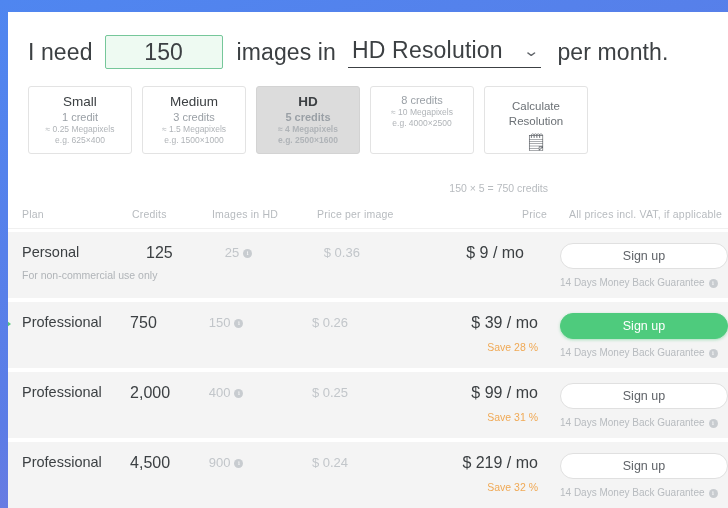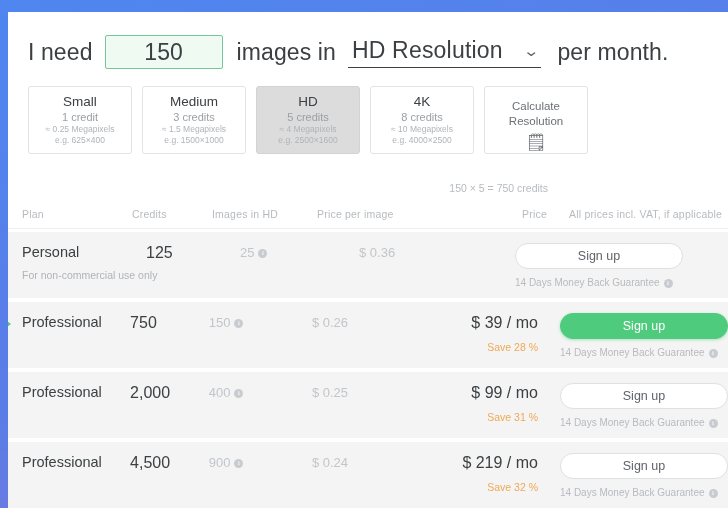--- a/index.html
+++ b/index.html
@@ -99,20 +99,21 @@
     border-radius: 3px;
     background: #ffffff;
     text-align: center;
     padding-top: 7px;
     box-sizing: border-box;
     cursor: pointer;
   }
   .res-card.selected {
     background: #dcdcdc;
     border-color: #d3d3d3;
+    font-weight: bold;
   }
   .rc-name {
     font-size: 13.5px;
     color: #3c4043;
     line-height: 15px;
     margin-bottom: 2px;
   }
   .rc-credits {
     font-size: 11px;
     color: #9aa0a6;
@@ -318,21 +319,20 @@
         </div>
 
         <div class="res-card selected">
           <div class="rc-name">HD</div>
           <div class="rc-credits">5 credits</div>
           <div class="rc-mp">≈ 4 Megapixels</div>
           <div class="rc-eg">e.g. 2500×1600</div>
         </div>
 
         <div class="res-card">
-          <div class="rc-name">4K</div>
           <div class="rc-credits">8 credits</div>
           <div class="rc-mp">≈ 10 Megapixels</div>
           <div class="rc-eg">e.g. 4000×2500</div>
         </div>
 
         <div class="res-card calc">
           <div class="calc-title">Calculate</div>
           <div class="calc-title">Resolution</div>
           <div class="calc-icon">🗒</div>
         </div>
@@ -360,20 +360,24 @@
         </div>
         <div class="c-credits">
           <span class="credits-val">125</span>
         </div>
         <div class="c-images">
           <span class="images-val">25</span><span class="info-ico">i</span>
         </div>
         <div class="c-ppi">
           <span class="ppi-val">$ 0.36</span>
         </div>
+        <div class="c-price">
+          <div class="price-val">$ 9 / mo</div>
+          <div class="save-val"></div>
+        </div>
         <div class="c-action">
           <button class="signup-btn">Sign up</button>
           <div class="guarantee">
             <span>14 Days Money Back Guarantee</span><span class="info-ico">i</span>
           </div>
         </div>
       </div>
 
       <div class="trow">
         <div class="marker"></div>

